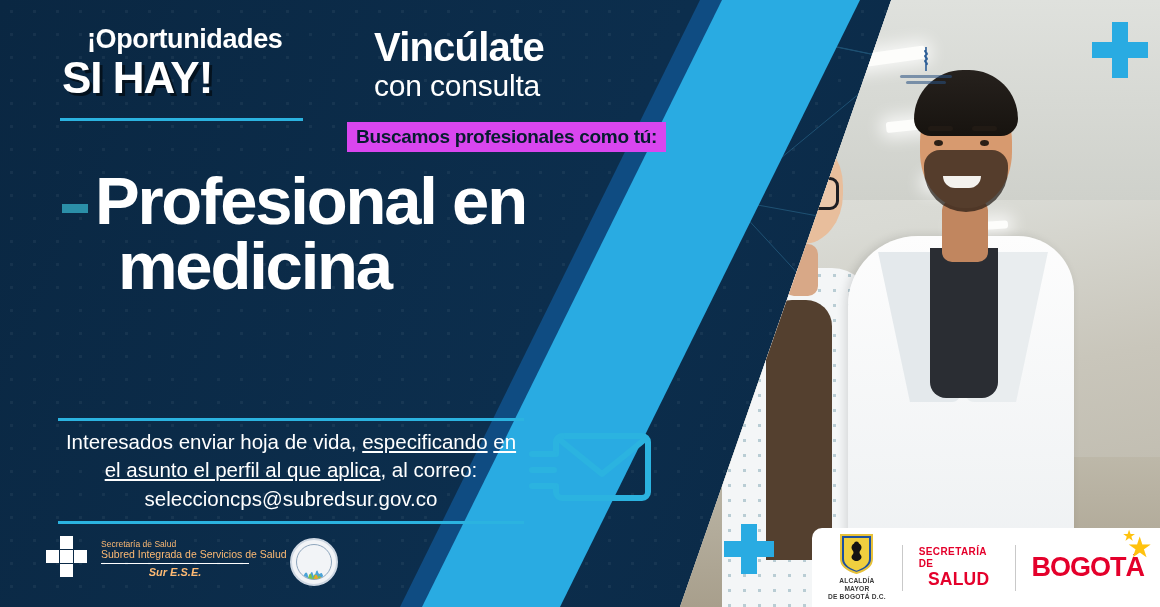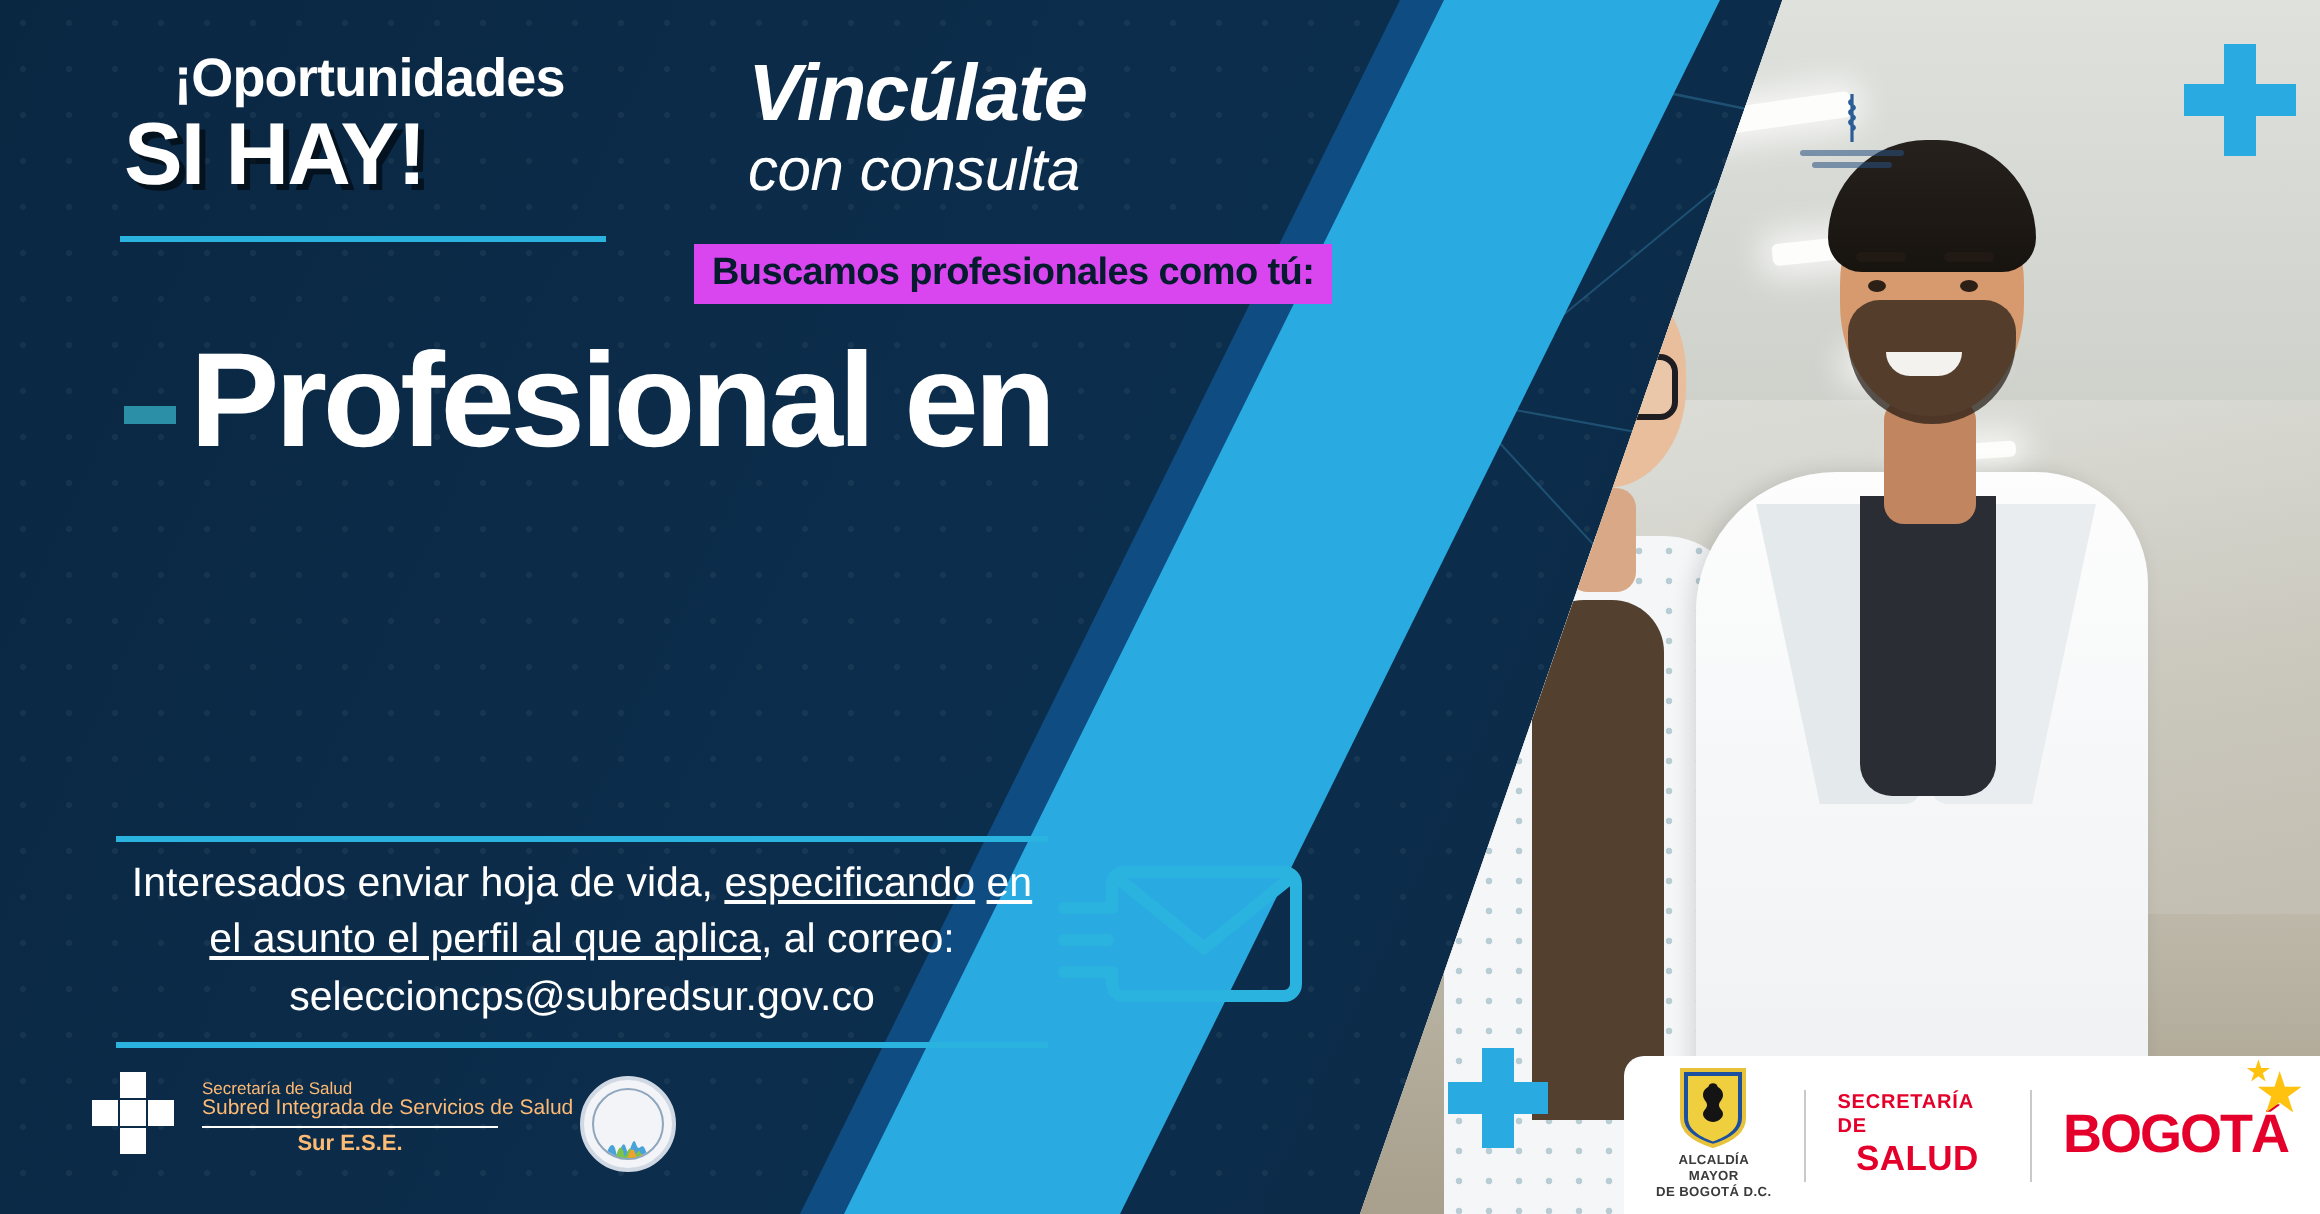--- a/index.html
+++ b/index.html
@@ -100,21 +100,21 @@
 
   
   .content{position:absolute;inset:0;}
 
   .kicker{position:absolute;left:62px;top:26px;color:#fff;}
   .kicker .l1{font-size:27px;font-weight:bold;letter-spacing:-.4px;line-height:1;margin-left:25px;}
   .kicker .l2{font-size:44px;font-weight:bold;letter-spacing:-1px;line-height:1.05;margin-top:2px;
     text-shadow:3px 3px 0 rgba(0,0,0,.55);}
   .kicker-rule{position:absolute;left:60px;top:118px;width:243px;height:3px;background:#2bb3e0;}
 
-  .vinc{position:absolute;left:374px;top:26px;color:#fff;font-style:italic;}
+  .vinc{position:absolute;left:374px;top:26px;color:#fff;}
   .vinc .v1{font-size:40px;font-weight:bold;letter-spacing:-.8px;line-height:1.05;}
   .vinc .v2{font-size:30px;font-weight:normal;letter-spacing:-.2px;line-height:1.1;margin-top:1px;}
 
   .seek{position:absolute;left:347px;top:122px;background:#d946ef;color:#061c2e;
     font-size:19px;font-weight:bold;letter-spacing:-.3px;padding:5px 9px 6px;line-height:1;}
 
   .headline{position:absolute;left:62px;top:170px;color:#fff;}
   .headline .dash{display:inline-block;width:26px;height:9px;background:#2b8fa8;
     vertical-align:middle;margin:0 7px 22px 0;}
   .headline .h1{display:inline;font-size:67px;font-weight:bold;letter-spacing:-2.2px;line-height:.94;}
@@ -135,21 +135,21 @@
   .plus i{position:absolute;background:#29abe2;display:block;}
 
   
   .logo-left{position:absolute;left:46px;top:536px;display:flex;align-items:center;gap:9px;}
   .logo-left .mark{position:relative;width:46px;height:46px;}
   .logo-left .mark b{position:absolute;background:#fff;display:block;}
   .logo-left .txt{color:#fdba74;line-height:1.12;}
   .logo-left .t1{font-size:8.5px;}
   .logo-left .t2{font-size:10.5px;text-align:right;}
   .logo-left .t3{font-size:11px;font-weight:bold;border-top:1px solid #fff;margin-top:2px;padding-top:2px;
-     width:148px;text-align:center;}
+     width:148px;text-align:center;font-style:italic;}
 
   .seal{position:absolute;left:290px;top:538px;width:44px;height:44px;border-radius:50%;
     background:#f2f4f7;border:2px solid #cfd8e3;display:flex;align-items:center;justify-content:center;}
   .seal .ring{width:34px;height:34px;border-radius:50%;border:1.5px solid #8fa6bd;display:flex;
     align-items:flex-end;justify-content:center;overflow:hidden;}
 
   .footbar{position:absolute;left:812px;top:528px;width:348px;height:79px;background:#fff;
     border-top-left-radius:10px;display:flex;align-items:center;justify-content:center;gap:0;}
   .fb-item{display:flex;flex-direction:column;align-items:center;justify-content:center;padding:0 16px;}
   .fb-div{width:1px;height:46px;background:#c9c9c9;}
@@ -243,20 +243,21 @@
 
     <div class="vinc">
       <div class="v1">Vincúlate</div>
       <div class="v2">con consulta</div>
     </div>
 
     <div class="seek">Buscamos profesionales como tú:</div>
 
     <div class="headline">
       <span class="dash"></span><span class="h1">Profesional en</span>
+      <div class="h2">medicina</div>
     </div>
 
 
     <div class="contact">
       <div class="c-rule"></div>
       <div class="c-text">
         <span>Interesados enviar hoja de vida, </span><span class="u">especificando</span>
         <span class="u">en el asunto el perfil al que aplica</span><span>, al correo:</span>
         <span class="c-mail">seleccioncps@subredsur.gov.co</span>
       </div>

